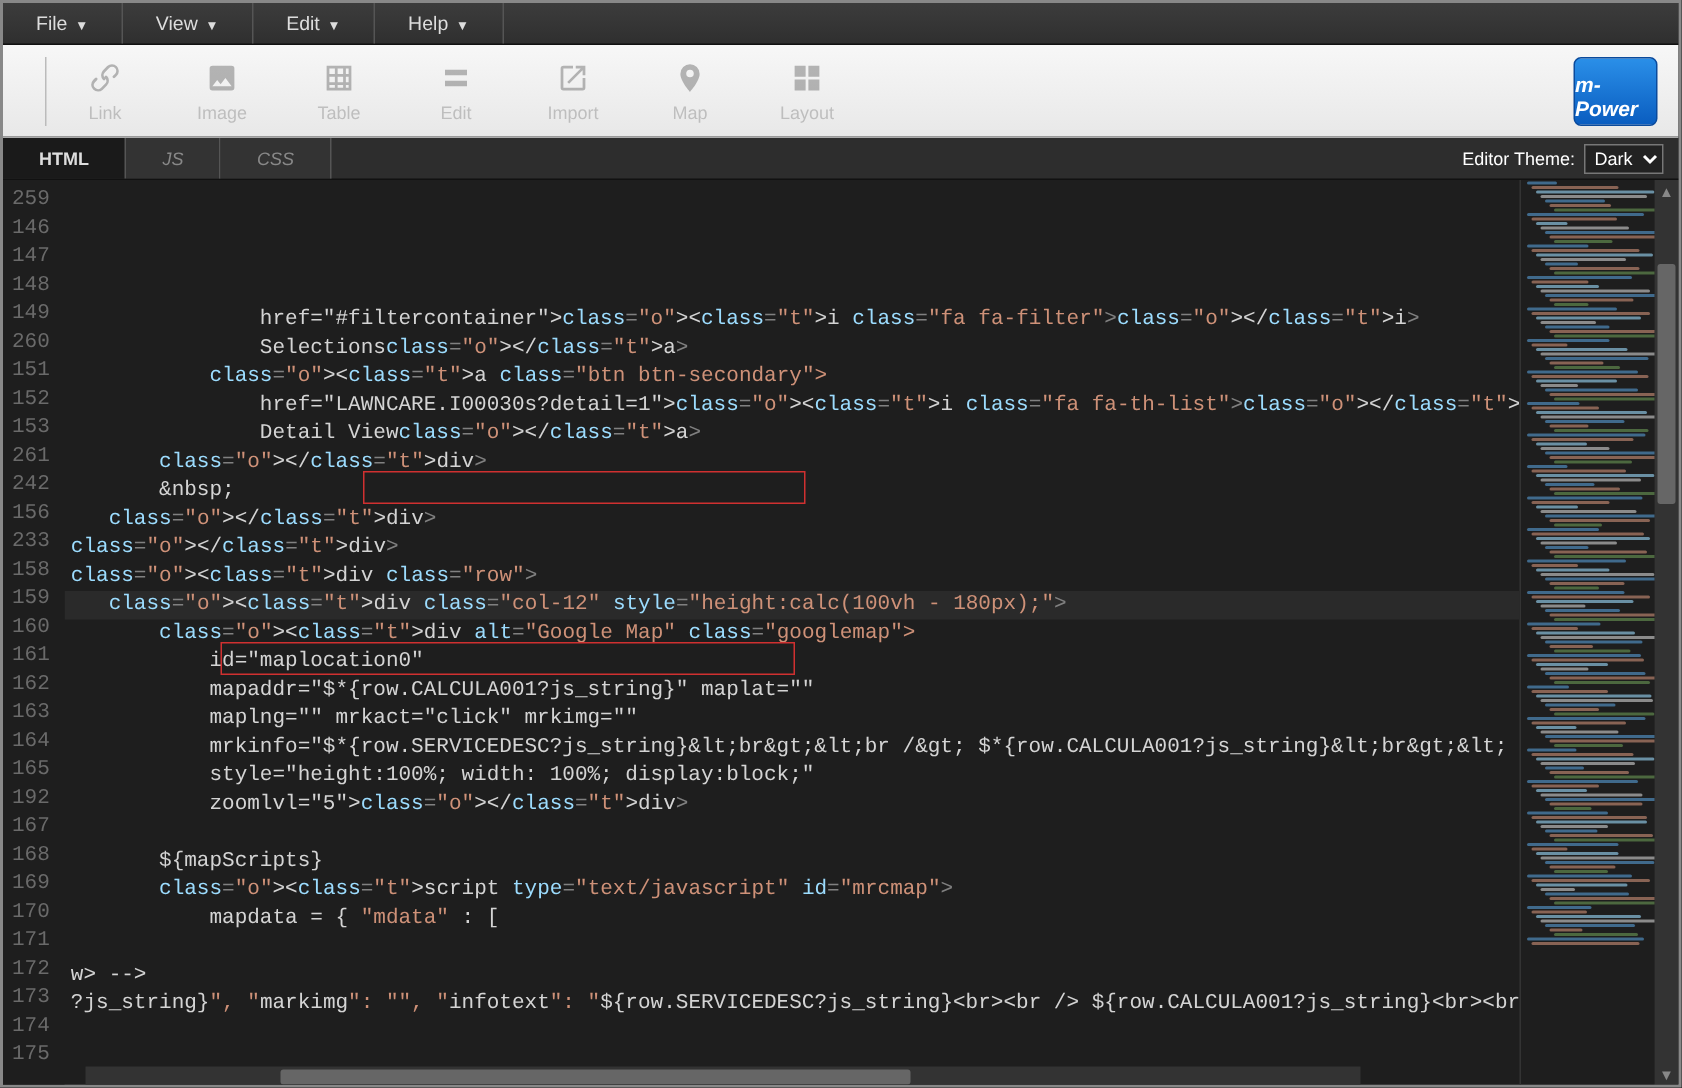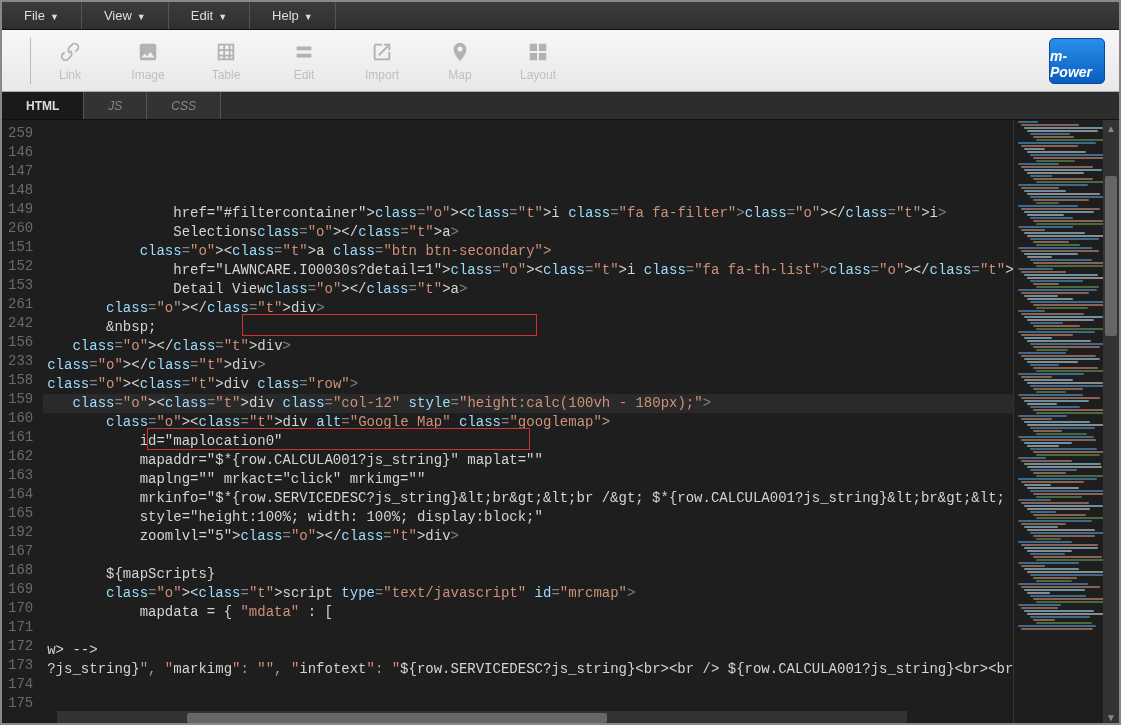--- a/index.html
+++ b/index.html
@@ -297,20 +297,27 @@
       <span class="label">Layout</span>
     </div>
   </div>
   <div class="mpower-logo">m-Power</div>
 </div>
 
 <div class="editor-tabs">
   <div class="ed-tab active">HTML</div>
   <div class="ed-tab">JS</div>
   <div class="ed-tab">CSS</div>
+  <div class="theme-picker">
+    <span>Editor Theme:</span>
+    <select>
+      <option>Dark</option>
+      <option>Light</option>
+    </select>
+  </div>
 </div>
 
 <div class="editor-wrap">
   <div class="code-area">
     <div class="gutter" id="gutter">
         <div>259</div>
         <div>146</div>
         <div>147</div>
         <div>148</div>
         <div>149</div>

